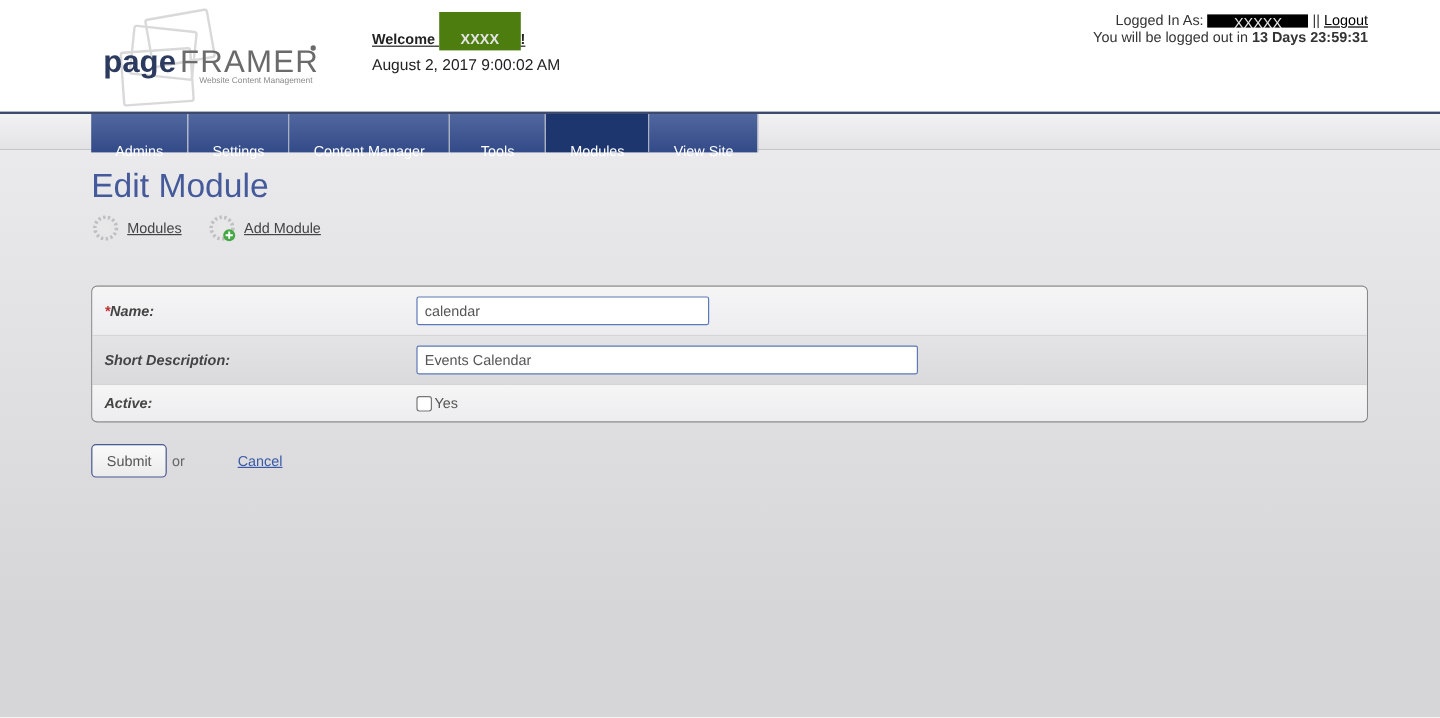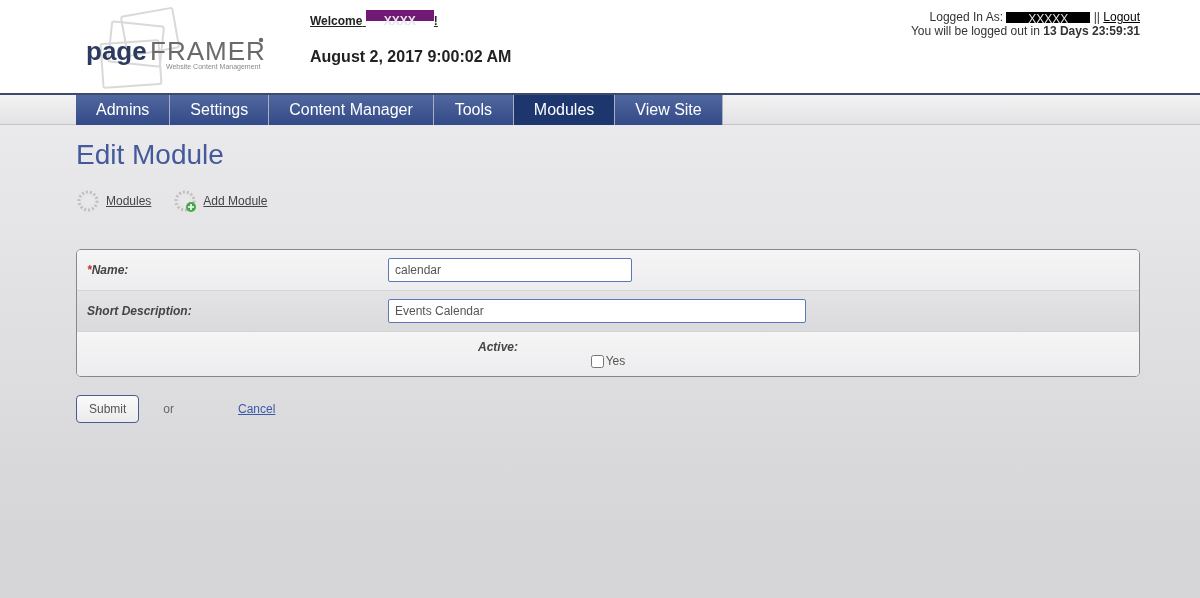--- a/index.html
+++ b/index.html
@@ -22,60 +22,60 @@
   width: 250px;
   position: relative;
 }
 .logo-area svg { position: absolute; top: 0; left: 20px; }
 .header-center {
   flex: 1;
   padding-top: 4px;
   padding-left: 0px;
 }
 .welcome-line { text-decoration: underline; font-weight: bold; font-size: 12px; color: #222; }
-.welcome-line .redacted { background: #701a75; color: #e5e5e5; padding: 4px 18px; display:inline-block; height:11px; }
-.date-line { font-weight: bold; margin-top: 20px; font-size: 16px; color: #222; }
+.welcome-line .redacted { background: #4d7c0f; color: #e5e5e5; padding: 16px 18px; display:inline-block; height:11px; }
+.date-line { font-weight: normal; margin-top: 4px; font-size: 13px; color: #222; }
 .header-right {
   text-align: right;
   padding-top: 4px;
   font-size: 12px;
   color: #333;
 }
 .header-right .redacted { background: #000000; color: #e5e5e5; padding: 0 22px; display:inline-block; height:11px; vertical-align:middle;}
 .header-right a { color: #000000; text-decoration: underline; }
 .header-right .countdown { font-weight: bold; }
 .nav-strip {
   background: linear-gradient(#f2f2f3, #e3e3e6);
   border-bottom: 1px solid #c5c5c9;
   padding: 0;
   height: 30px;
 }
 .nav-inner { margin-left: 76px; display: flex; height: 30px; }
 .nav-tab {
   background: linear-gradient(#51679f, #324a87);
   color: #fff;
-  padding: 0 20px;
+  padding: 16px 20px;
   line-height: 30px;
-  font-size: 16px;
+  font-size: 12px;
   border-right: 1px solid #aab0c0;
   cursor: pointer;
   text-align: center;
   min-width: 80px;
 }
 .nav-tab.active { background: #1e366e; }
 .content {
   background: linear-gradient(#eaeaec, #d6d6d8 80%, #d6d6d8);
   padding: 14px 60px 200px 76px;
   min-height: 470px;
 }
 .page-title {
   font-size: 28px;
   color: #445a9a;
   font-weight: normal;
-  margin-bottom: 18px;
+  margin-bottom: 7px;
 }
 .action-links {
   display: flex;
   gap: 22px;
   margin-bottom: 36px;
   align-items: center;
 }
 .action-link {
   display: flex;
   align-items: center;
@@ -95,44 +95,43 @@
   overflow: hidden;
   background: #fff;
   margin-bottom: 18px;
 }
 .form-row {
   display: flex;
   align-items: center;
   border-bottom: 1px solid #d5d5d5;
   padding: 8px 10px;
 }
-.form-row:last-child { border-bottom: none; flex-direction: column; }
+.form-row:last-child { border-bottom: none; }
 .form-row:nth-child(odd) { background: linear-gradient(#f5f5f6,#ededef); }
 .form-row:nth-child(even) { background: linear-gradient(#e4e4e6,#dadadd); }
 .form-label {
   width: 260px;
   font-weight: bold;
   font-size: 12px;
   color: #444;
   font-style: italic;
 }
 .form-label .req { color: #c03030; font-weight: bold; }
 .form-input input[type=text] {
   border: 1px solid #5d78b8;
   border-radius: 2px;
   padding: 4px 6px;
   font-size: 12px;
   color: #555;
-  margin-left: 41px;
 }
 .form-input .name-field { width: 244px; }
 .form-input .desc-field { width: 418px; }
 .form-input label.cb { color: #555; font-size:12px; display:flex; align-items:center; gap:2px;}
 .form-input input[type=checkbox]{ width:13px; height:13px; }
-.submit-row { display: flex; align-items: center; gap: 24px; }
+.submit-row { display: flex; align-items: center; gap: 4px; }
 .submit-btn {
   background: linear-gradient(#fafafa,#ebebeb);
   border: 1px solid #4a5c95;
   border-radius: 4px;
   padding: 6px 12px;
   font-size: 12px;
   color: #555;
   cursor: pointer;
 }
 .submit-row .or { color: #666; font-size: 12px; }

